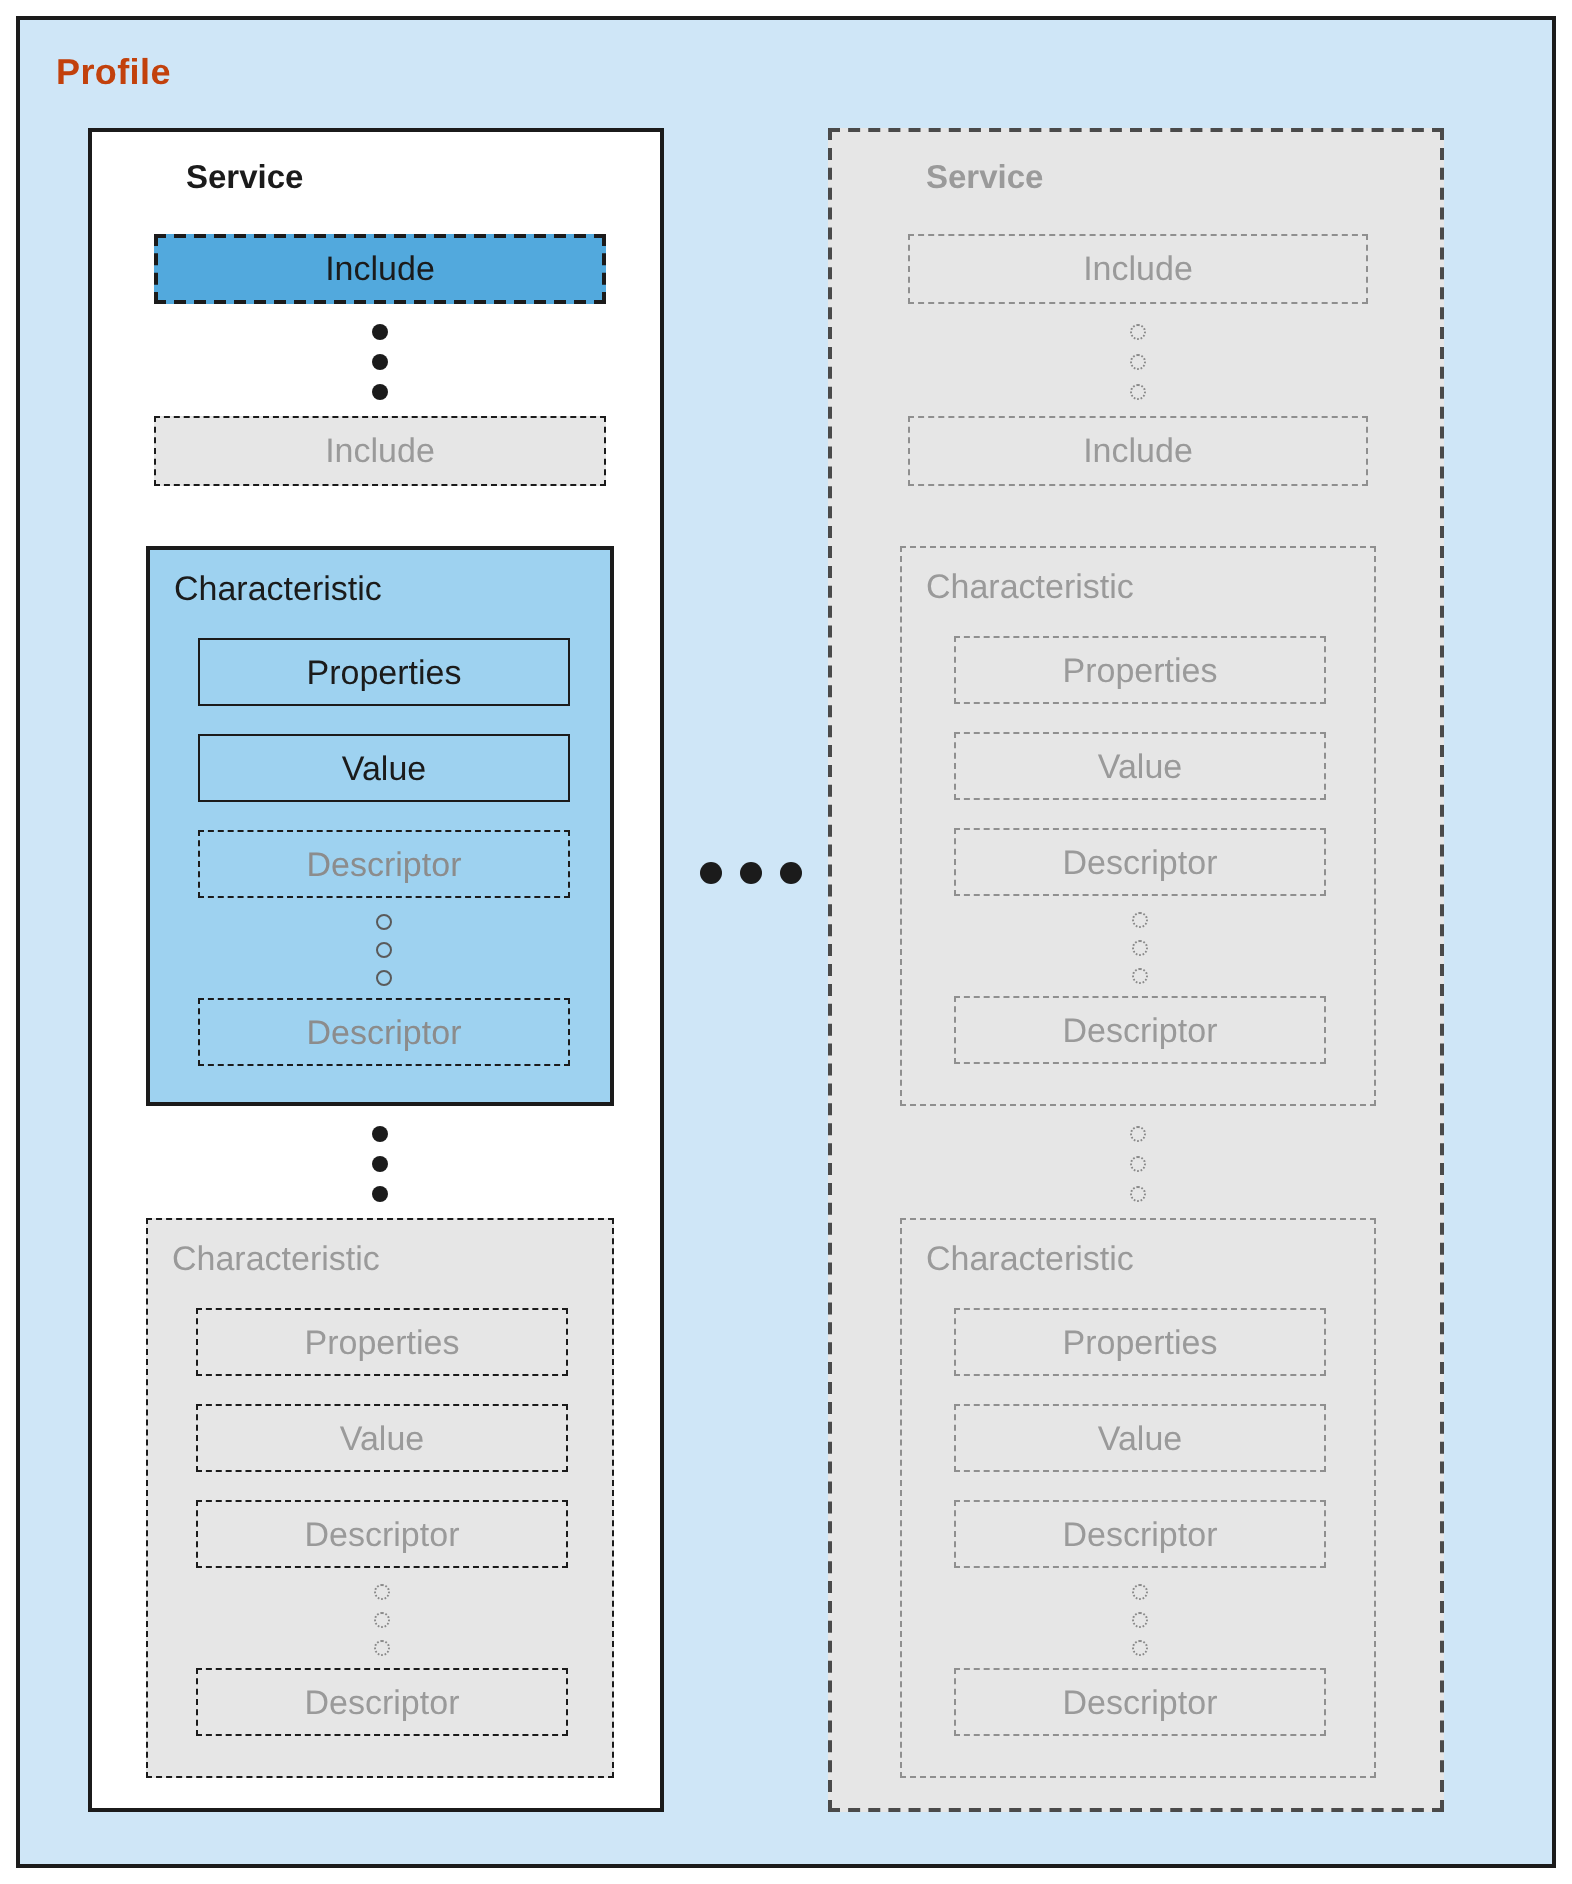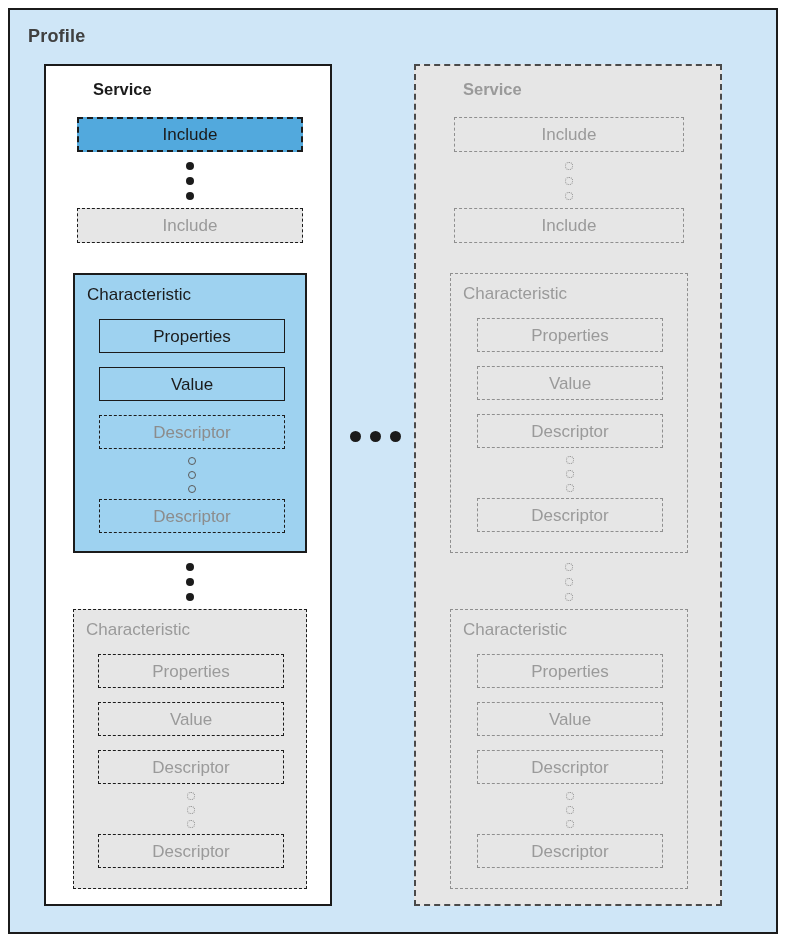--- a/index.html
+++ b/index.html
@@ -30,21 +30,21 @@
     box-sizing: border-box;
     background: #cfe6f7;
     border: 2px solid #1b1b1b;
   }
   .profile-title {
     position: absolute;
     left: 18px;
     top: 16px;
     font-size: 18px;
     font-weight: bold;
-    color: #404040;
+    color: #c2410c;
     letter-spacing: .2px;
   }
 
   
   .service-box {
     position: absolute;
     box-sizing: border-box;
   }
   .service-active {
     left: 34px;

